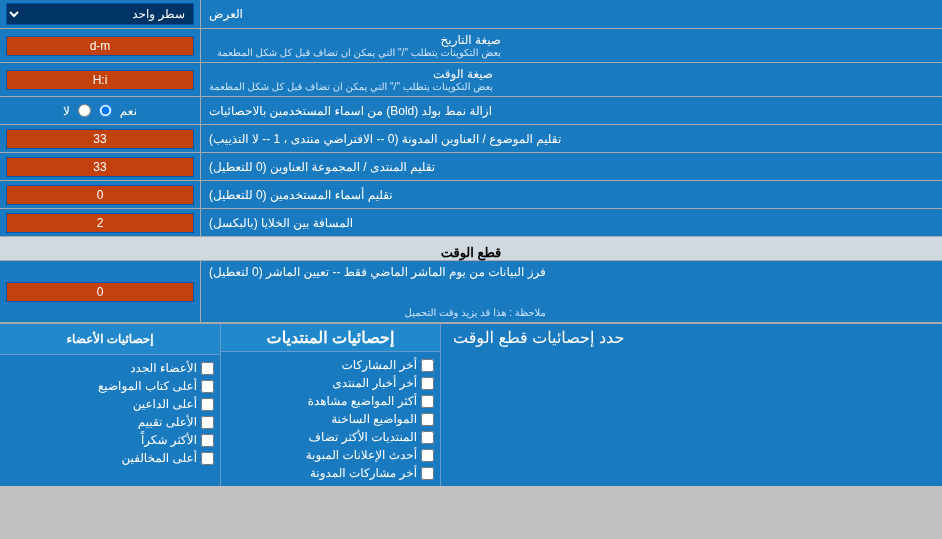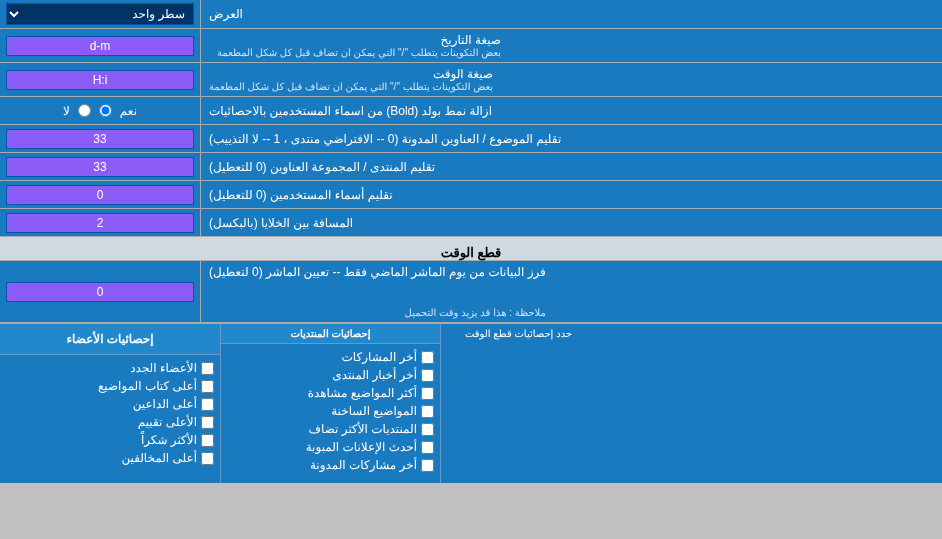--- a/index.html
+++ b/index.html
@@ -33,21 +33,21 @@
     .row-input {
       width: 200px;
       background: #1a7abf;
       display: flex;
       align-items: center;
       justify-content: center;
       padding: 3px 6px;
     }
     .row-input input[type="text"] {
       width: 100%;
-      background: #8b5cf6;
+      background: #c2410c;
       color: #fff;
       border: 1px solid #0055aa;
       padding: 2px 6px;
       text-align: center;
       font-size: 12px;
       direction: ltr;
     }
     .row-input select {
       background: #003366;
       color: #fff;
@@ -86,22 +86,22 @@
       font-size: 12px;
       padding: 2px 0;
     }
     .checkbox-item input[type="checkbox"] {
       cursor: pointer;
     }
     .stats-right-label {
       flex: 1;
       background: #1a7abf;
       color: #fff;
-      padding: 4px 24px;
-      font-size: 10px;
+      padding: 4px 12px;
+      font-size: 16px;
       display: flex;
       align-items: flex-start;
       justify-content: flex-end;
       border-left: 1px solid #6699cc;
     }
   </style>
 </head>
 <body>
 
 <div class="main-container">
@@ -209,21 +209,21 @@
     </div>
   </div>
 
   <div style="display:flex; background:#1a7abf; border-top:1px solid #aaa; min-height: 160px;">
 
     <div class="stats-right-label">
       <span>حدد إحصائيات قطع الوقت</span>
     </div>
 
     <div style="width:220px; background:#1a7abf; border-left:1px solid #6699cc; display:flex; flex-direction:column;">
-      <div style="background:#2288cc; color:#fff; text-align:center; padding:4px; font-weight:bold; font-size:10px; border-bottom:1px solid #6699cc;">
+      <div style="background:#2288cc; color:#fff; text-align:center; padding:4px; font-weight:bold; font-size:16px; border-bottom:1px solid #6699cc;">
         <span>إحصائيات المنتديات</span>
       </div>
       <div style="padding:4px 6px;">
         <div class="checkbox-item">
           <input type="checkbox" style="">
           <span>أخر المشاركات</span>
         </div>
         <div class="checkbox-item">
           <input type="checkbox" style="">
           <span>أخر أخبار المنتدى</span>

